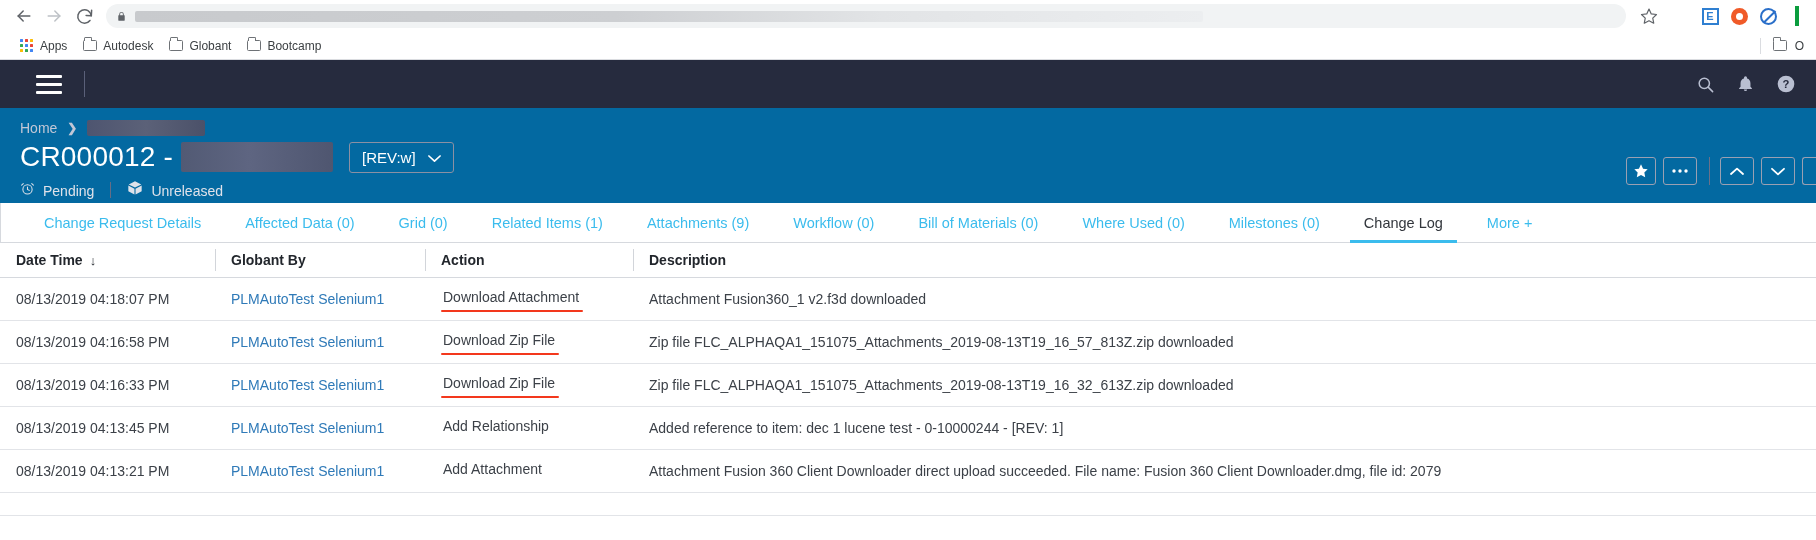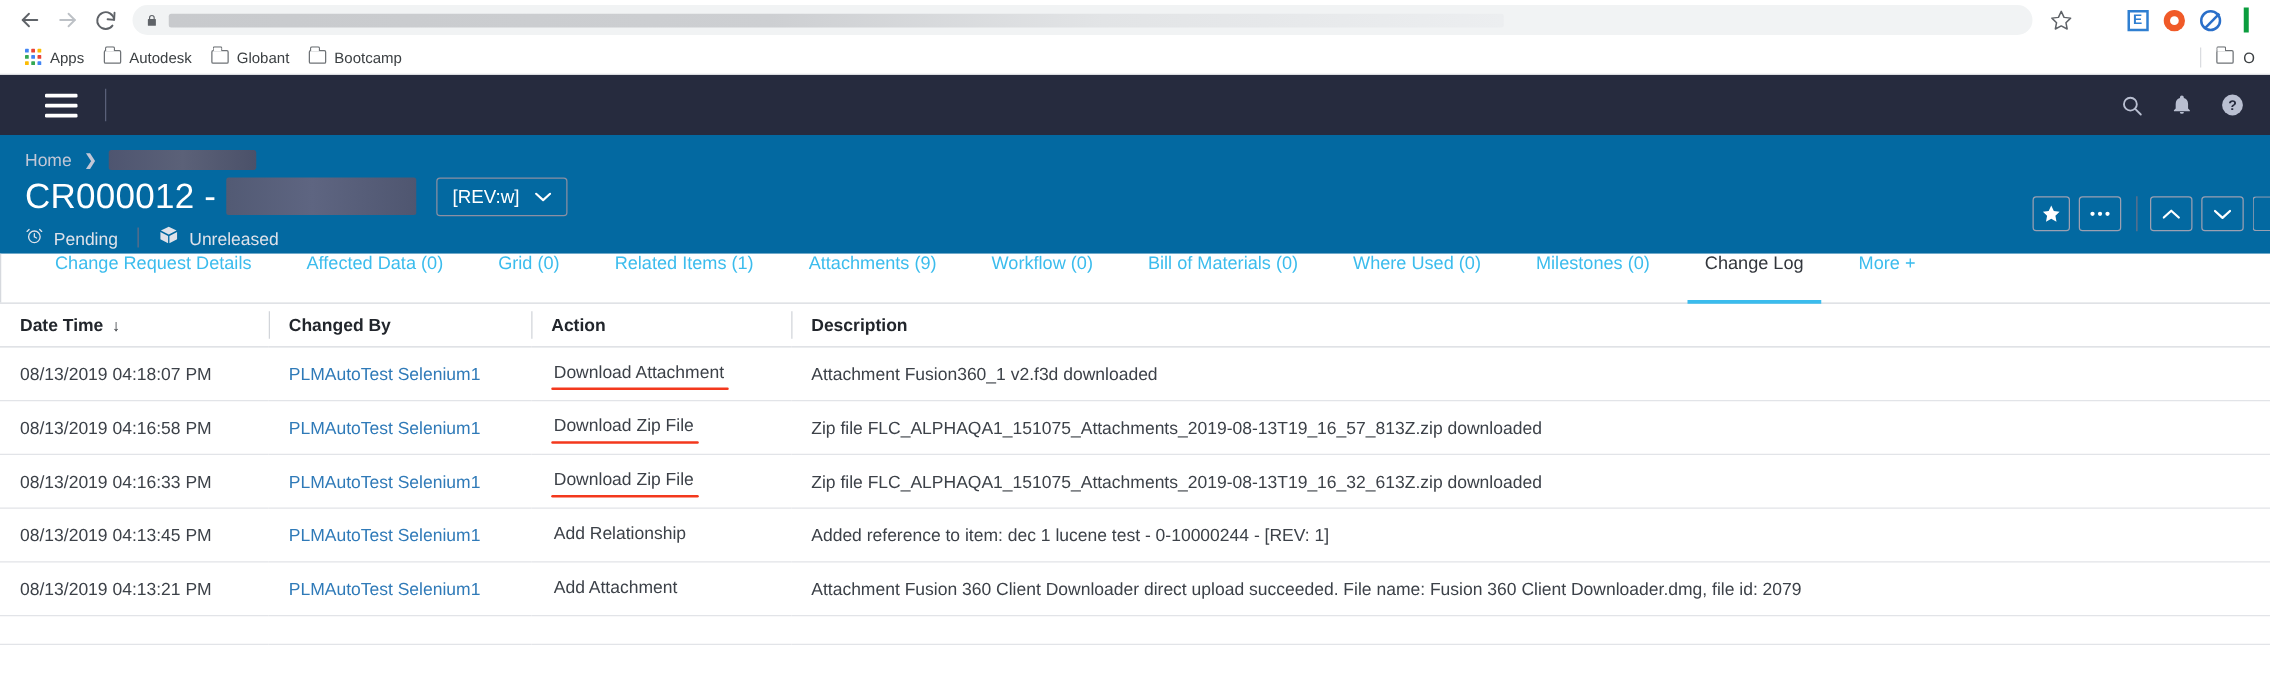--- a/index.html
+++ b/index.html
@@ -194,21 +194,21 @@
     height: 40px;
     background: #ffffff;
     border-bottom: 1px solid #d6d9de;
     display: flex;
     align-items: stretch;
     padding-left: 22px;
     font-size: 14.5px;
     position: relative;
   }
   .tab {
-    display: flex; 
+    display: flex; align-items: center;
     padding: 0 22px;
     color: #3bbced;
     white-space: nowrap;
     position: relative;
   }
   .tab.active {
     color: #32363c;
   }
   .tab.active:after {
     content:"";
@@ -497,21 +497,21 @@
     </div>
 </div>
 
 <div class="table-wrap">
   <table class="changelog">
     <thead>
       <tr>
         <th class="col-date">
           <span>Date Time</span><span class="sort-arrow">↓</span>
         </th>
-        <th class="col-user"><span>Changed By</span></th>
+        <th class="col-user"><span>Globant By</span></th>
         <th class="col-action"><span>Action</span></th>
         <th class="col-desc"><span>Description</span></th>
       </tr>
     </thead>
     <tbody>
       <tr>
         <td>08/13/2019 04:18:07 PM</td>
         <td><span class="user-link">PLMAutoTest Selenium1</span></td>
         <td><span class="action-cell marked">Download Attachment</span></td>
         <td>Attachment Fusion360_1 v2.f3d downloaded</td>

